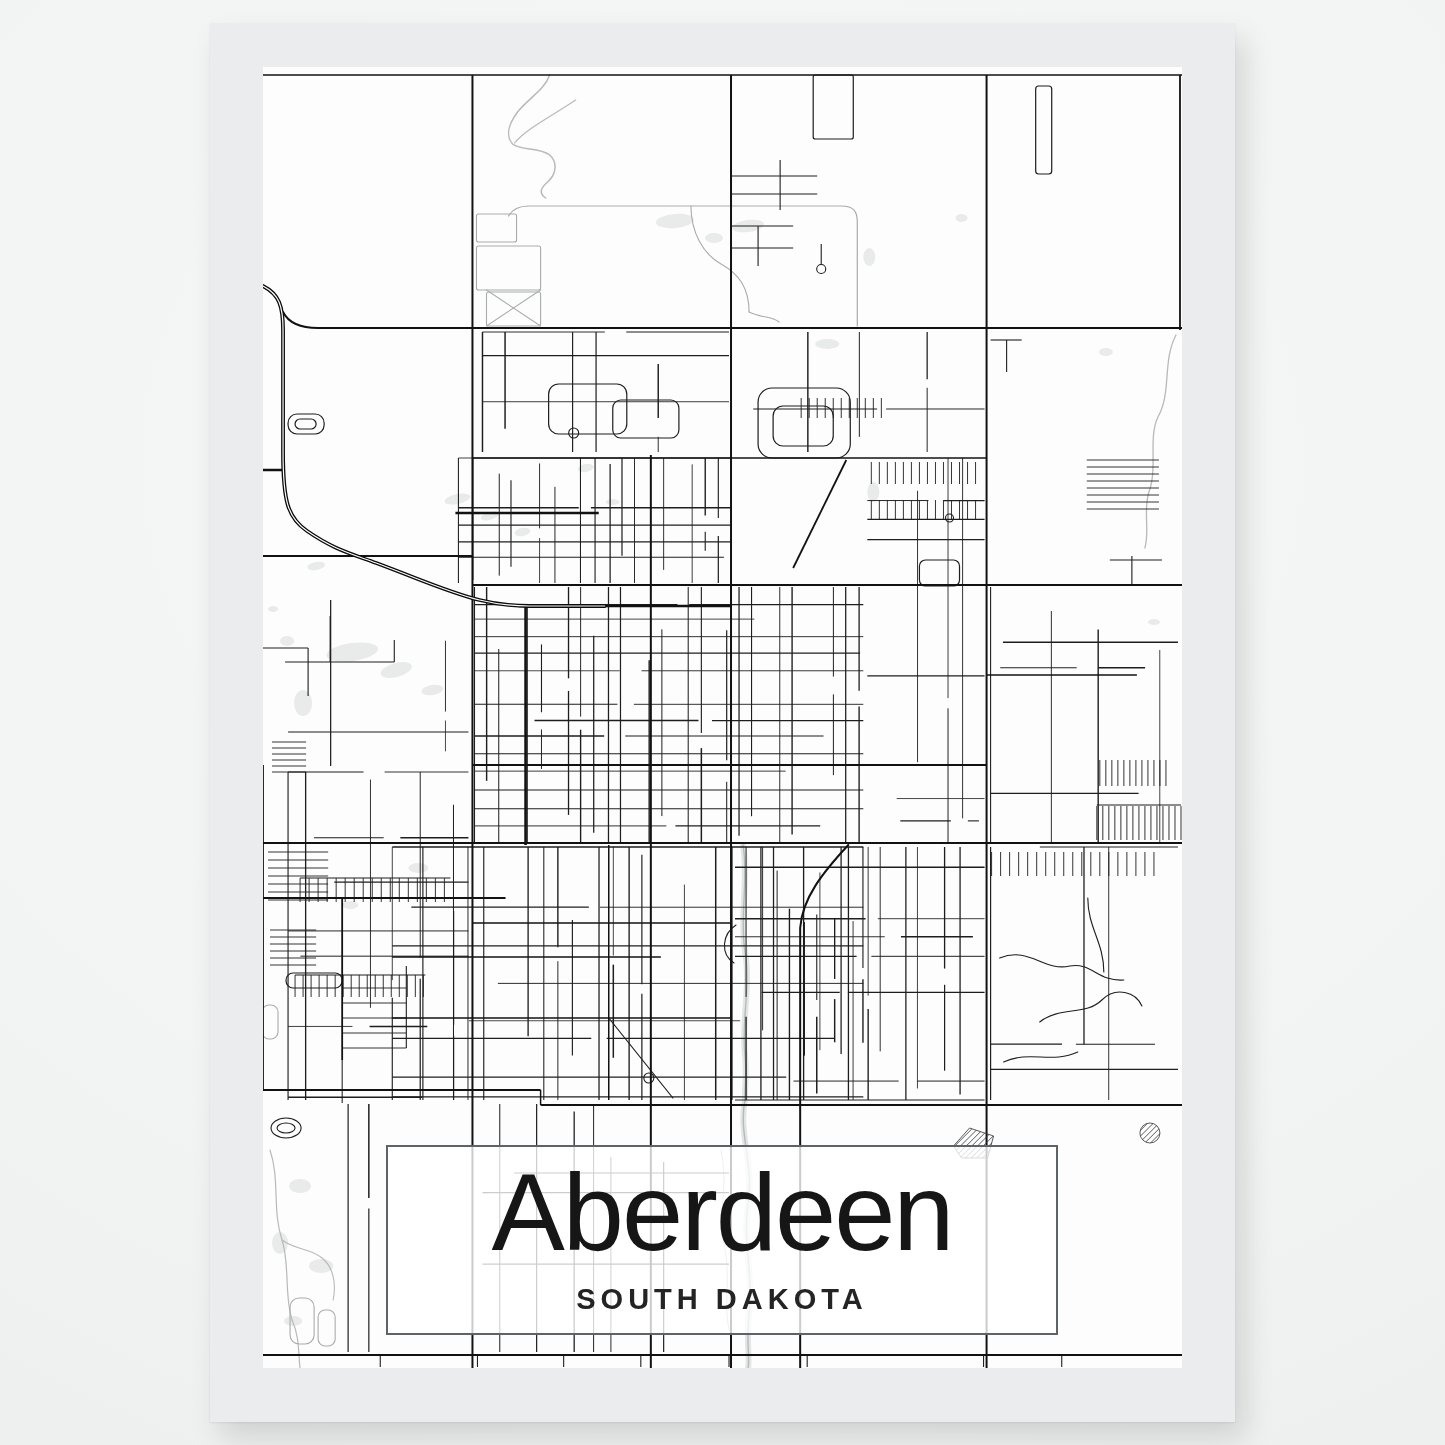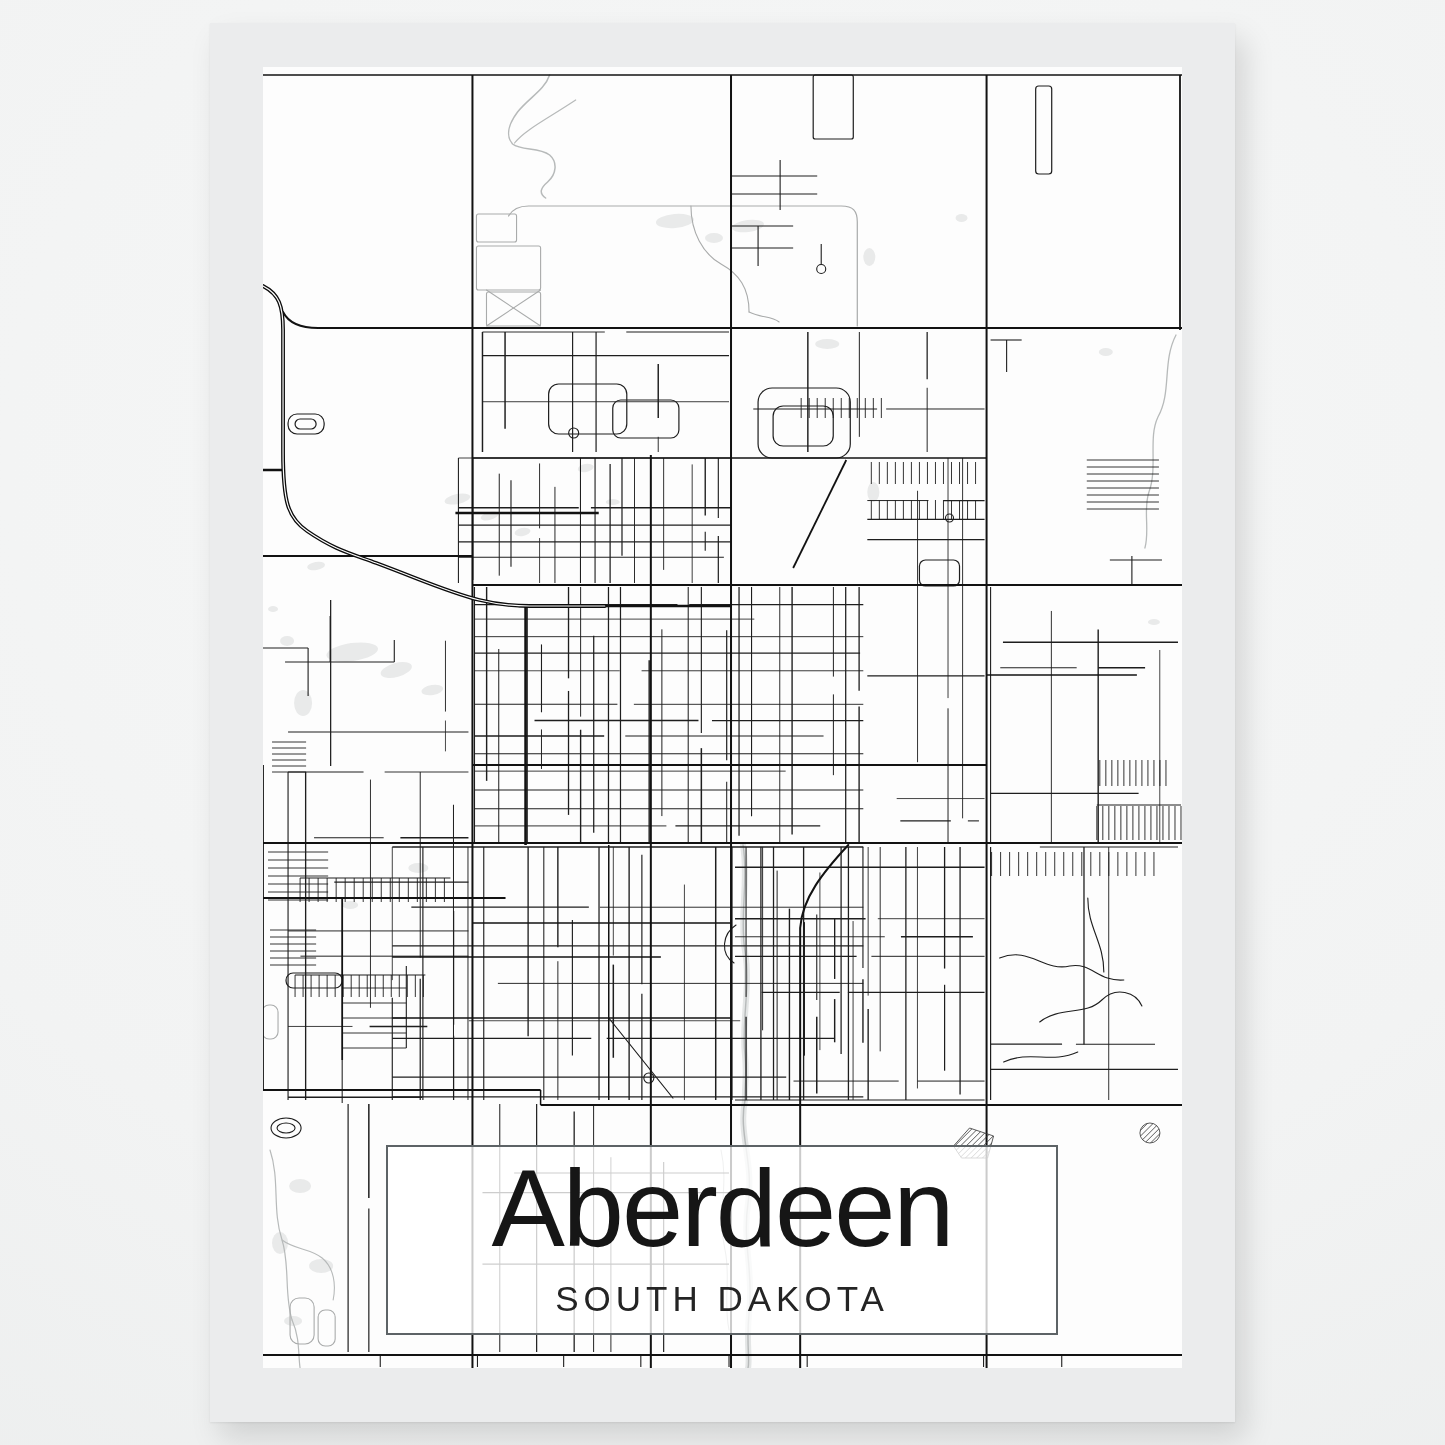--- a/index.html
+++ b/index.html
@@ -24,21 +24,21 @@
     background:var(--title-box-fill,rgba(255,255,255,.78));
     border:2px solid var(--title-box-border,#5d6366);
     display:flex;flex-direction:column;justify-content:center;
     text-align:center;
   }
   .city-title{
     font-size:110px;font-weight:400;letter-spacing:-2px;line-height:1;
     color:var(--title-text,#161616);margin-top:-8px;white-space:nowrap;
   }
   .state-subtitle{
-    font-size:35px;font-weight:400;letter-spacing:5px;
+    font-size:29px;font-weight:700;letter-spacing:5px;
     color:var(--subtitle-text,#242424);margin-top:16px;white-space:nowrap;
   }
 </style>
 </head>
 <body>
 
 <div class="page">
   <div class="poster">
     <div class="map-area">
       <svg id="map-svg" xmlns="http://www.w3.org/2000/svg" preserveAspectRatio="none" viewBox="263 67 917 1301">

